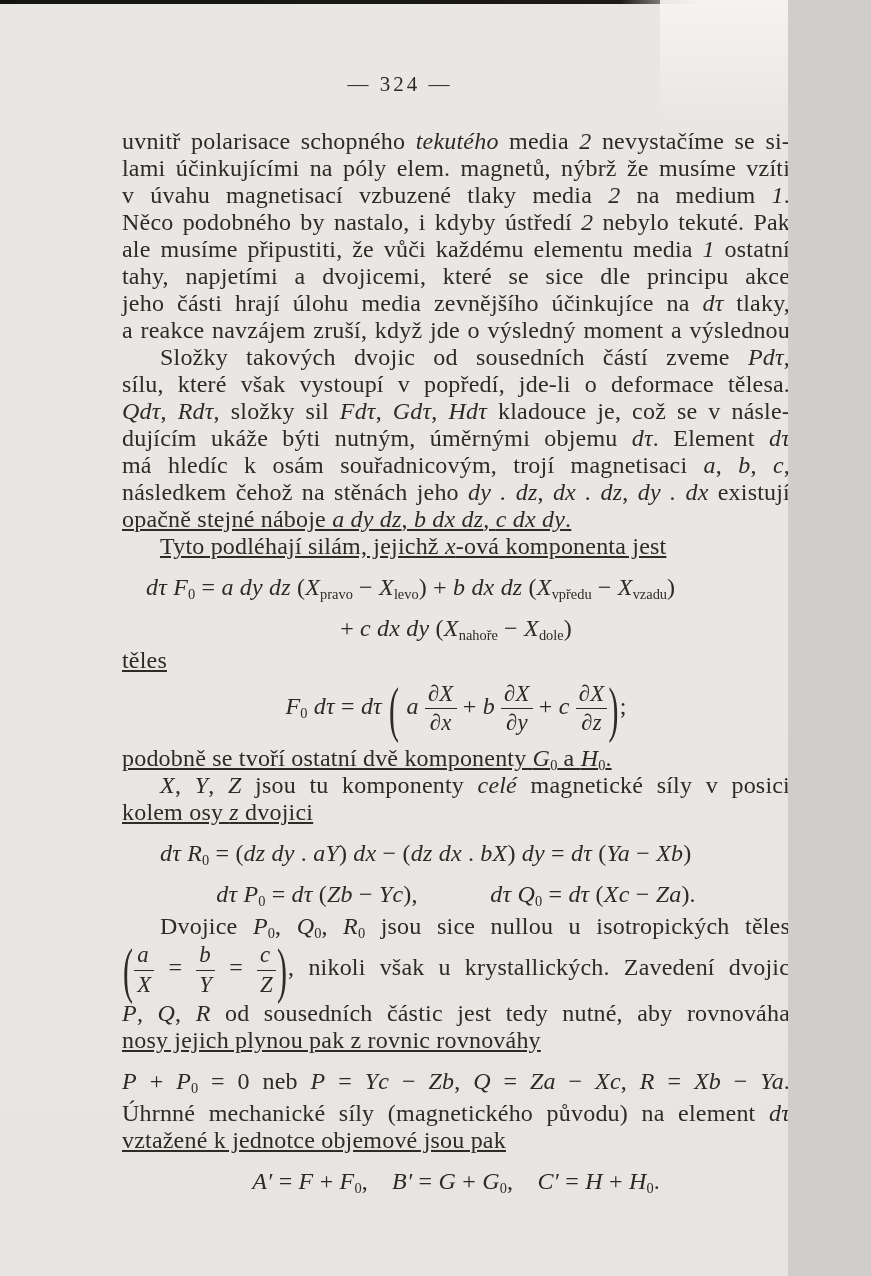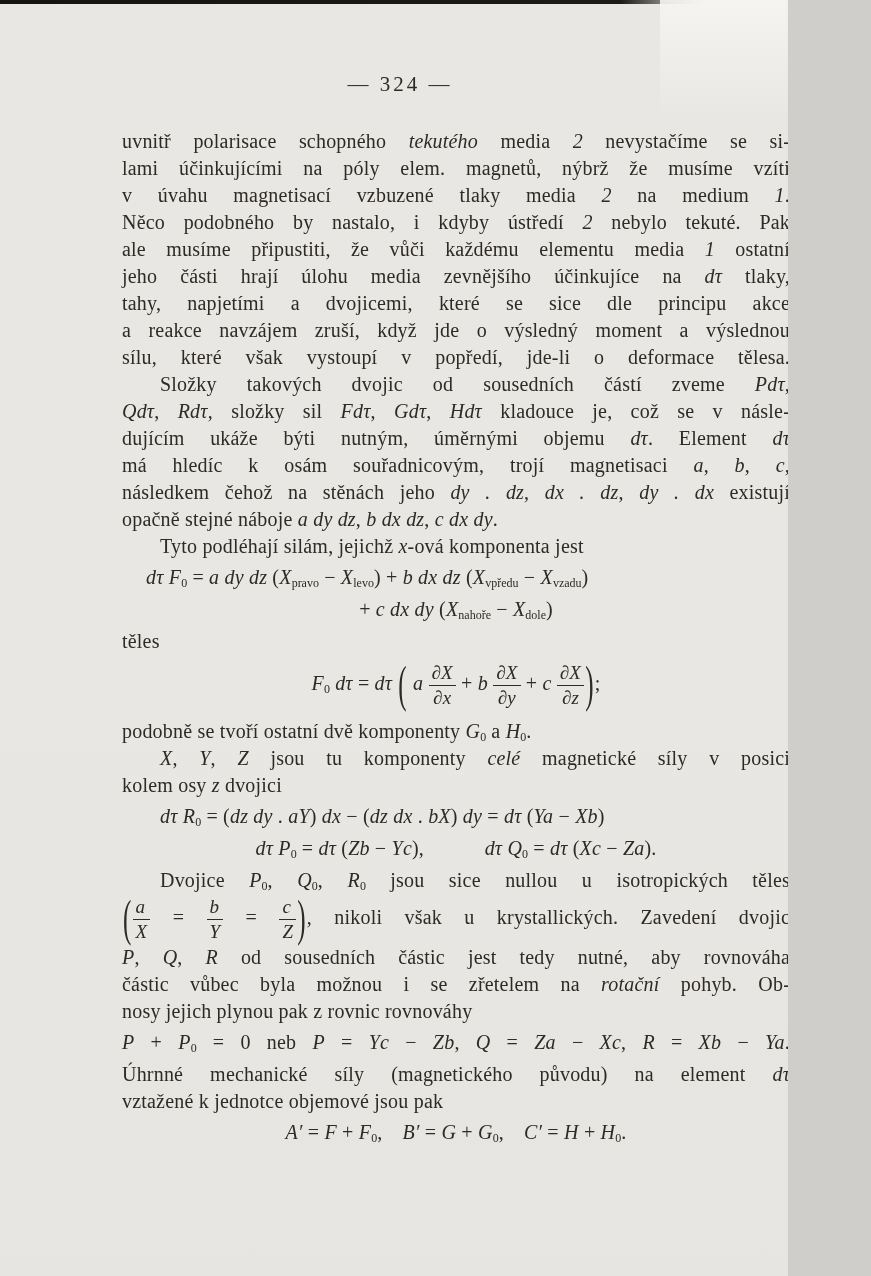--- a/index.html
+++ b/index.html
@@ -15,29 +15,29 @@
           background:linear-gradient(90deg,rgba(110,108,102,0) 0%,rgba(110,108,102,.18) 40%,
           rgba(92,90,85,.40) 80%,rgba(70,68,63,.62) 100%);}
   .edge-line{position:absolute;top:0;left:843px;width:3px;height:1276px;
           background:linear-gradient(180deg,#1f1e1b 0%,#4a4844 10%,#615f5a 50%,#454440 100%);}
   .edge-strip{position:absolute;top:0;left:846px;width:25px;height:1276px;
           background:linear-gradient(90deg,#f1f0ed 0%,#e3e2df 45%,#dcdbd8 100%);}
   
   .pagenum{position:absolute;top:72px;left:60px;width:680px;text-align:center;
           font-size:21px;color:#2e2a24;letter-spacing:3px;}
   
-  .content{position:absolute;top:128px;left:122px;width:668px;font-size:20px;color:#2e2a24;
+  .content{position:absolute;top:128px;left:122px;width:668px;font-size:24px;color:#2e2a24;
           letter-spacing:.2px;}
   .ln{line-height:27px;text-align:justify;text-align-last:justify;}
-  .nj{text-align-last:left;}
+  .nj{text-align-last:left;text-decoration:underline;}
   .ind{text-indent:38px;}
   .ctr{text-align:center;text-align-last:center;}
   .off1{padding-left:24px;text-align:left;text-align-last:left;white-space:nowrap;}
   .off2{padding-left:38px;text-align:center;text-align-last:left;white-space:nowrap;}
-  .eq{margin:4px 0 5px;}
+  .eq{margin:14px 0 5px;}
   .eq2{margin:7px 0 9px;line-height:normal;}
   .tall{margin:2px 0;line-height:normal;}
   .it{font-style:italic;}
   sub{font-size:60%;line-height:0;vertical-align:-0.28em;letter-spacing:0;}
   .fr{display:inline-block;vertical-align:middle;text-align:center;font-size:95%;line-height:1.15;}
   .fr .n{display:block;padding:0 3px 1px;}
   .fr .d{display:block;border-top:1.4px solid #2e2a24;padding:1px 3px 0;}
   .bp{display:inline-block;vertical-align:middle;font-weight:400;padding:0 1px;}
   .bp.k2{transform:scaleY(2.05);font-size:125%;}
 </style>
@@ -50,43 +50,42 @@
   <div class="edge-shadow"></div>
   <div class="edge-line"></div>
   <div class="edge-strip"></div>
   <div class="pagenum">— 324 —</div>
   <div class="content" style="color: rgb(46, 42, 36);">
       <div class="ln"><span>uvnitř polarisace schopného </span><span class="it">tekutého</span><span> media </span><span class="it">2</span><span> nevystačíme se si-</span></div>
       <div class="ln"><span>lami účinkujícími na póly elem. magnetů, nýbrž že musíme vzíti</span></div>
       <div class="ln"><span>v úvahu magnetisací vzbuzené tlaky media </span><span class="it">2</span><span> na medium </span><span class="it">1</span><span>.</span></div>
       <div class="ln"><span>Něco podobného by nastalo, i kdyby ústředí </span><span class="it">2</span><span> nebylo tekuté. Pak</span></div>
       <div class="ln"><span>ale musíme připustiti, že vůči každému elementu media </span><span class="it">1</span><span> ostatní</span></div>
+      <div class="ln"><span>tahy, napjetími a dvojicemi, které se sice dle principu akce</span></div>
       <div class="ln"><span>jeho části hrají úlohu media zevnějšího účinkujíce na </span><span class="it">dτ</span><span> tlaky,</span></div>
-      <div class="ln"><span>tahy, napjetími a dvojicemi, které se sice dle principu akce</span></div>
       <div class="ln"><span>a reakce navzájem zruší, když jde o výsledný moment a výslednou</span></div>
+      <div class="ln ind"><span>Složky takových dvojic od sousedních částí zveme </span><span class="it">Pdτ</span><span>,</span></div>
       <div class="ln"><span>sílu, které však vystoupí v popředí, jde-li o deformace tělesa.</span></div>
-      <div class="ln ind"><span>Složky takových dvojic od sousedních částí zveme </span><span class="it">Pdτ</span><span>,</span></div>
       <div class="ln"><span class="it">Qdτ</span><span>, </span><span class="it">Rdτ</span><span>, složky sil </span><span class="it">Fdτ</span><span>, </span><span class="it">Gdτ</span><span>, </span><span class="it">Hdτ</span><span> kladouce je, což se v násle-</span></div>
       <div class="ln"><span>dujícím ukáže býti nutným, úměrnými objemu </span><span class="it">dτ</span><span>. Element </span><span class="it">dτ</span></div>
       <div class="ln"><span>má hledíc k osám souřadnicovým, trojí magnetisaci </span><span class="it">a</span><span>, </span><span class="it">b</span><span>, </span><span class="it">c</span><span>,</span></div>
       <div class="ln"><span>následkem čehož na stěnách jeho </span><span class="it">dy . dz</span><span>, </span><span class="it">dx . dz</span><span>, </span><span class="it">dy . dx</span><span> existují</span></div>
       <div class="ln nj"><span>opačně stejné náboje </span><span class="it">a dy dz</span><span>, </span><span class="it">b dx dz</span><span>, </span><span class="it">c dx dy</span><span>.</span></div>
       <div class="ln ind nj"><span>Tyto podléhají silám, jejichž </span><span class="it">x</span><span>-ová komponenta jest</span></div>
       <div class="ln eq off1"><span class="it">dτ F</span><sub>0</sub><span> = </span><span class="it">a dy dz</span><span> (</span><span class="it">X</span><sub>pravo</sub><span> − </span><span class="it">X</span><sub>levo</sub><span>) + </span><span class="it">b dx dz</span><span> (</span><span class="it">X</span><sub>vpředu</sub><span> − </span><span class="it">X</span><sub>vzadu</sub><span>)</span></div>
       <div class="ln eq ctr"><span>+ </span><span class="it">c dx dy</span><span> (</span><span class="it">X</span><sub>nahoře</sub><span> − </span><span class="it">X</span><sub>dole</sub><span>)</span></div>
       <div class="ln nj"><span>těles</span></div>
       <div class="eq2 ctr"><span class="it">F</span><sub>0</sub><span> </span><span class="it">dτ</span><span> = </span><span class="it">dτ</span><span> </span><span class="bp k2">(</span><span> </span><span class="it">a</span><span> </span><span class="fr"><span class="n"><span class="it">∂X</span></span><span class="d"><span class="it">∂x</span></span></span><span> + </span><span class="it">b</span><span> </span><span class="fr"><span class="n"><span class="it">∂X</span></span><span class="d"><span class="it">∂y</span></span></span><span> + </span><span class="it">c</span><span> </span><span class="fr"><span class="n"><span class="it">∂X</span></span><span class="d"><span class="it">∂z</span></span></span><span class="bp k2">)</span><span>;</span></div>
       <div class="ln nj"><span>podobně se tvoří ostatní dvě komponenty </span><span class="it">G</span><sub>0</sub><span> a </span><span class="it">H</span><sub>0</sub><span>.</span></div>
       <div class="ln ind"><span class="it">X</span><span>, </span><span class="it">Y</span><span>, </span><span class="it">Z</span><span> jsou tu komponenty </span><span class="it">celé</span><span> magnetické síly v posici</span></div>
       <div class="ln nj"><span>kolem osy </span><span class="it">z</span><span> dvojici</span></div>
       <div class="ln eq off2"><span class="it">dτ R</span><sub>0</sub><span> = (</span><span class="it">dz dy</span><span> . </span><span class="it">aY</span><span>) </span><span class="it">dx</span><span> − (</span><span class="it">dz dx</span><span> . </span><span class="it">bX</span><span>) </span><span class="it">dy</span><span> = </span><span class="it">dτ</span><span> (</span><span class="it">Ya</span><span> − </span><span class="it">Xb</span><span>)</span></div>
       <div class="ln eq ctr"><span class="it">dτ P</span><sub>0</sub><span> = </span><span class="it">dτ</span><span> (</span><span class="it">Zb</span><span> − </span><span class="it">Yc</span><span>),</span><span>   </span><span class="it">dτ Q</span><sub>0</sub><span> = </span><span class="it">dτ</span><span> (</span><span class="it">Xc</span><span> − </span><span class="it">Za</span><span>).</span></div>
       <div class="ln ind"><span>Dvojice </span><span class="it">P</span><sub>0</sub><span>, </span><span class="it">Q</span><sub>0</sub><span>, </span><span class="it">R</span><sub>0</sub><span> jsou sice nullou u isotropických těles</span></div>
       <div class="ln tall"><span class="bp k2">(</span><span class="fr"><span class="n"><span class="it">a</span></span><span class="d"><span class="it">X</span></span></span><span> = </span><span class="fr"><span class="n"><span class="it">b</span></span><span class="d"><span class="it">Y</span></span></span><span> = </span><span class="fr"><span class="n"><span class="it">c</span></span><span class="d"><span class="it">Z</span></span></span><span class="bp k2">)</span><span>, nikoli však u krystallických. Zavedení dvojic</span></div>
       <div class="ln"><span class="it">P</span><span>, </span><span class="it">Q</span><span>, </span><span class="it">R</span><span> od sousedních částic jest tedy nutné, aby rovnováha</span></div>
-      <div class="ln"><span>částic vůbec byla možnou i se zřetelem na </span><span class="it">rotační</span><span> pohyb. Ob-</span></div>
       <div class="ln nj"><span>nosy jejich plynou pak z rovnic rovnováhy</span></div>
       <div class="ln eq"><span class="it">P</span><span> + </span><span class="it">P</span><sub>0</sub><span> = 0 neb </span><span class="it">P</span><span> = </span><span class="it">Yc</span><span> − </span><span class="it">Zb</span><span>, </span><span class="it">Q</span><span> = </span><span class="it">Za</span><span> − </span><span class="it">Xc</span><span>, </span><span class="it">R</span><span> = </span><span class="it">Xb</span><span> − </span><span class="it">Ya</span><span>.</span></div>
       <div class="ln"><span>Úhrnné mechanické síly (magnetického původu) na element </span><span class="it">dτ</span></div>
       <div class="ln nj"><span>vztažené k jednotce objemové jsou pak</span></div>
       <div class="ln eq ctr"><span class="it">A′</span><span> = </span><span class="it">F</span><span> + </span><span class="it">F</span><sub>0</sub><span>, </span><span class="it">B′</span><span> = </span><span class="it">G</span><span> + </span><span class="it">G</span><sub>0</sub><span>, </span><span class="it">C′</span><span> = </span><span class="it">H</span><span> + </span><span class="it">H</span><sub>0</sub><span>.</span></div>
     </div>
 </div>
 
 </body></html>

